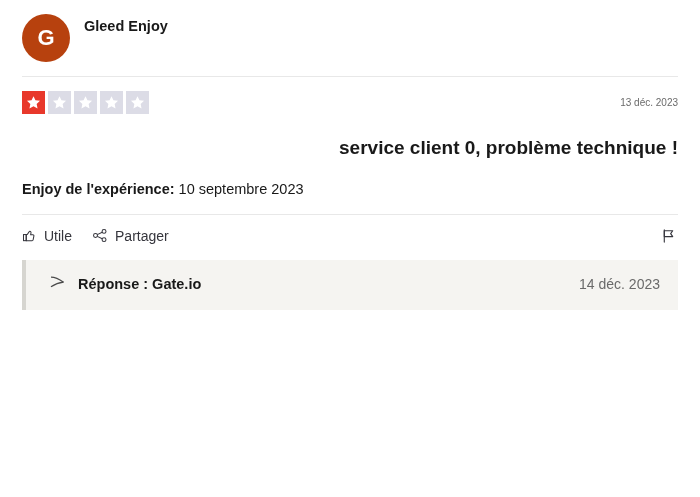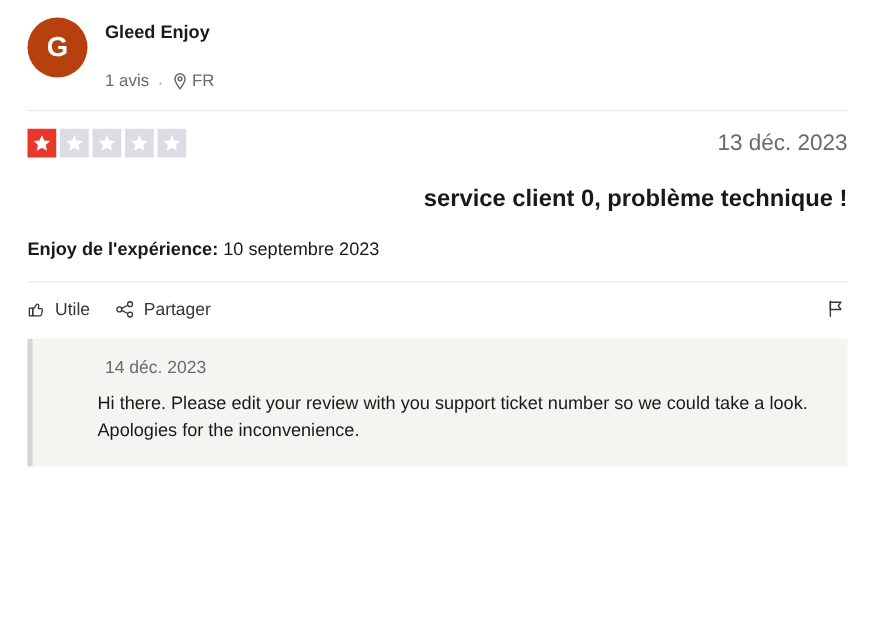--- a/index.html
+++ b/index.html
@@ -95,21 +95,21 @@
     width: 23px;
     height: 23px;
     display: flex;
     align-items: center;
     justify-content: center;
   }
   .star.on  { background: #e8382b; }
   .star.off { background: #dcdce6; }
   .star svg { display: block; }
   .review-date {
-    font-size: 18px;
+    font-size: 10px;
     color: #6a6a6a;
   }
 
   
   .review-title {
     font-size: 19px;
     font-weight: bold;
     color: #191919;
     margin: 18px 0 0 0;
     line-height: 1.25;
@@ -200,33 +200,20 @@
 </style>
 </head>
 <body>
 
 <div class="review-card">
 
   <div class="reviewer-row">
     <div class="avatar">G</div>
     <div class="reviewer-meta">
       <div class="reviewer-name">Gleed Enjoy</div>
-      <div class="reviewer-sub">
-        <span>1 avis</span>
-        <span class="sub-sep">·</span>
-        <span class="country">
-          <span class="pin-icon">
-            <svg width="12" height="14" viewBox="0 0 12 14" fill="none">
-              <path d="M6 1C3.8 1 2 2.8 2 5c0 3 4 8 4 8s4-5 4-8c0-2.2-1.8-4-4-4z" stroke="#6a6a6a" stroke-width="1.2" fill="none"></path>
-              <circle cx="6" cy="5" r="1.5" stroke="#6a6a6a" stroke-width="1.2" fill="none"></circle>
-            </svg>
-          </span>
-          <span>FR</span>
-        </span>
-      </div>
     </div>
   </div>
 
   <div class="divider"></div>
 
   <div class="rating-row">
     <div class="stars">
       <span class="star on">
         <svg width="15" height="15" viewBox="0 0 20 20">
             <path d="M10 1.5l2.6 5.6 6.1.7-4.5 4.2 1.2 6-5.4-3-5.4 3 1.2-6L1.3 7.8l6.1-.7z" fill="#ffffff"></path>
@@ -291,18 +278,26 @@
         <svg width="15" height="16" viewBox="0 0 16 16" fill="none">
           <path d="M3.5 1.5v13" stroke="#35353c" stroke-width="1.2" stroke-linecap="round"></path>
           <path d="M3.5 2.4h9l-2.2 3.1 2.2 3.1h-9z" stroke="#35353c" stroke-width="1.2" stroke-linejoin="round" fill="none"></path>
         </svg>
       </span>
     </button>
   </div>
 
   <div class="reply-box">
     <div class="reply-head">
+      <div class="reply-head-left">
+        <span>
+          <svg width="22" height="16" viewBox="0 0 22 16" fill="none">
+            <path d="M7 3.2C10.5 3.2 15 5 19.5 8.2" stroke="#4a4a4a" stroke-width="1.3" fill="none"></path>
+            <path d="M19.5 8.2C15 8.6 10.5 10.4 7 12.8" stroke="#4a4a4a" stroke-width="1.3" fill="none"></path>
+          </svg>
+        </span>
+        <span class="reply-title">Réponse : Gate.io</span>
+      </div>
       <span class="reply-date">14 déc. 2023</span>
     </div>
-    <p class="reply-text">Hi there. Please edit your review with you support ticket number so we could take a look. Apologies for the inconvenience.</p>
   </div>
 
 </div>
 
 </body></html>

